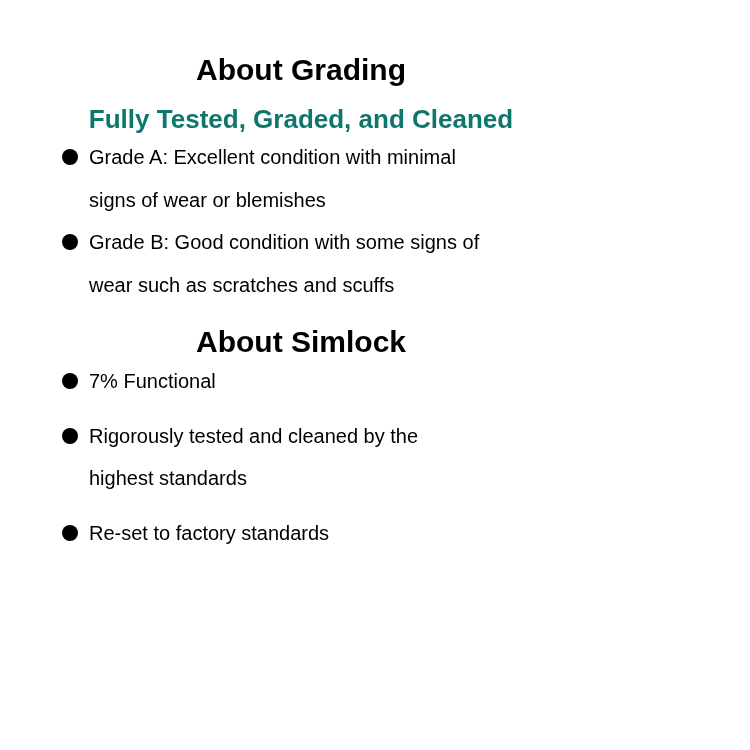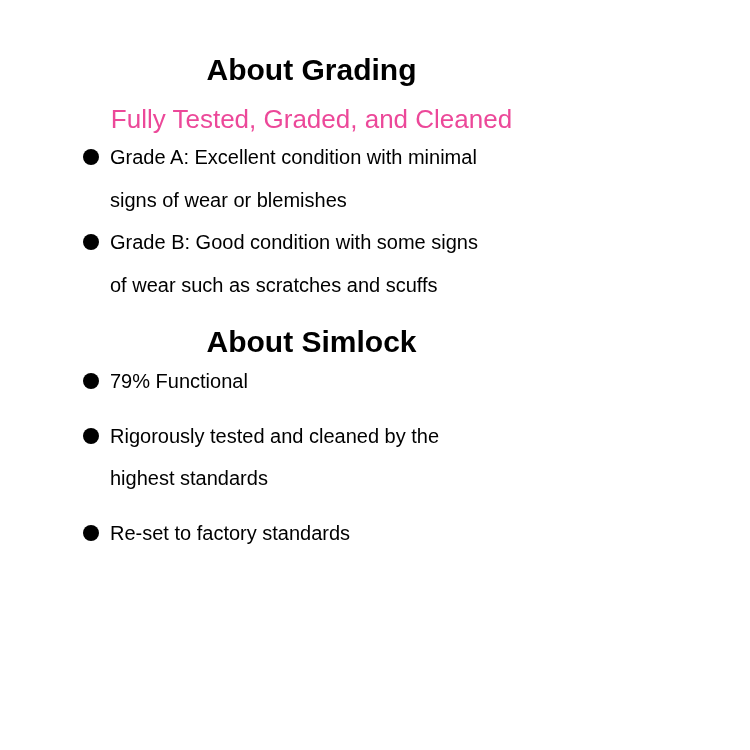--- a/index.html
+++ b/index.html
@@ -9,39 +9,38 @@
   }
   .page {
     position: relative;
     width: 602px;
     height: 750px;
     background: #ffffff;
     color: #000000;
     font-family: "Liberation Sans", "DejaVu Sans", sans-serif;
     overflow: hidden;
     box-sizing: border-box;
-    padding-left: 21px;
   }
   .section-title {
     margin: 0;
     font-size: 30px;
     font-weight: bold;
     line-height: 36px;
     text-align: center;
     color: #000000;
   }
   .title-grading { margin-top: 52px; }
   .title-function { margin-top: 18px; }
   .subtitle {
     margin: 14px 0 0 0;
     font-size: 26px;
-    font-weight: normal;
+    font-weight: bold;
     line-height: 34px;
     text-align: center;
-    color: #ec4899;
+    color: #0f766e;
   }
   ul.bullet-list {
     list-style: none;
     margin: 0;
     padding: 0 116px 0 62px;
     font-size: 20px;
     line-height: 42.5px;
   }
   .grading-list { margin-top: 28px; }
   .function-list { margin-top: 30px; }
@@ -83,21 +82,21 @@
       <span class="bullet"></span>
       <span class="item-text">Grade B: Good condition with some signs of wear such as scratches and scuffs</span>
     </li>
   </ul>
 
   <h1 class="section-title title-function">About Simlock</h1>
 
   <ul class="bullet-list function-list">
     <li class="bullet-item">
       <span class="bullet"></span>
-      <span class="item-text">79% Functional</span>
+      <span class="item-text">7% Functional</span>
     </li>
     <li class="bullet-item">
       <span class="bullet"></span>
       <span class="item-text">Rigorously tested and cleaned by the highest standards</span>
     </li>
     <li class="bullet-item">
       <span class="bullet"></span>
       <span class="item-text">Re-set to factory standards</span>
     </li>
   </ul>

